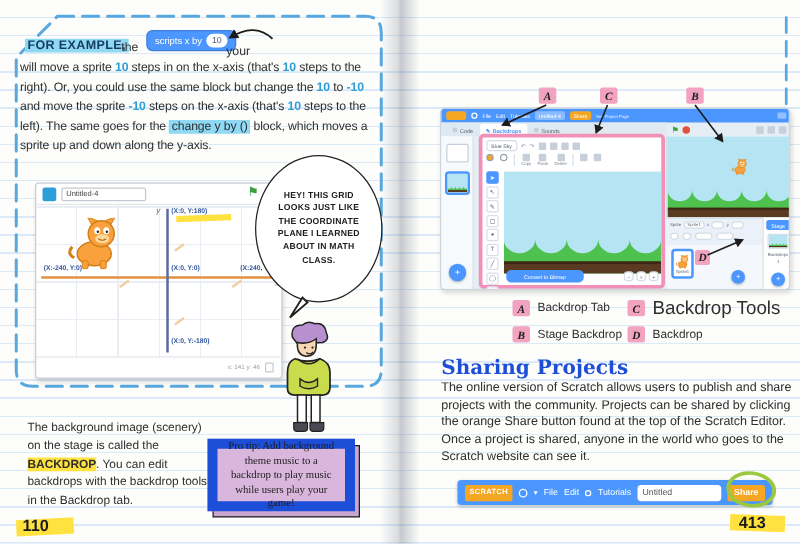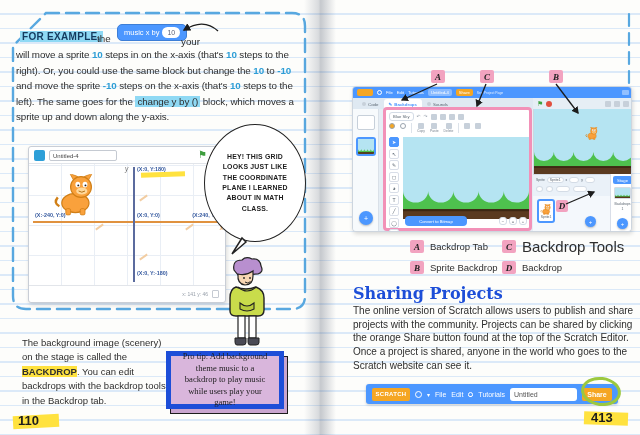--- a/index.html
+++ b/index.html
@@ -44,21 +44,21 @@
   .tickmark { position:absolute; width:9px; height:2px; background:#f2cda2; transform:rotate(-35deg); }
   #stagewin .statusbar { height:17px; border-top:1px solid #e2e5ea; display:flex; align-items:center;
                          justify-content:flex-end; gap:4px; padding:0 6px; font-size:5px; color:#98a0ab; }
   
   #bubble { position:absolute; left:204px; top:124px; width:102px; height:118px; background:#fff;
             border:1.7px solid #222; border-radius:50%; z-index:3; display:flex; align-items:center;
             justify-content:center; text-align:center; padding:12px 11px; font-size:6.9px; font-weight:bold;
             line-height:1.5; letter-spacing:.2px; color:#1c1c1c; }
   
   #protip { position:absolute; left:166px; top:351px; width:118px; height:58px; background:#d9b6dc;
-            border:5px solid #1d4ed8; box-shadow:4px 5px 0 -1px #c9a5cf, 4px 5px 0 0 #1c1c1c;
+            border:8px solid #1d4ed8; box-shadow:4px 5px 0 -1px #c9a5cf, 4px 5px 0 0 #1c1c1c;
             display:flex; align-items:center; justify-content:center; text-align:center;
             font-family:"Liberation Serif", serif; font-size:8.6px; line-height:1.35; color:#1c1c1c; padding:4px 8px; z-index:2; }
   .pagenum { position:absolute; font-size:13px; font-weight:bold; color:#1c1c1c; z-index:3; }
   .pagenum-hl { position:absolute; background:#ffe23f; z-index:2; }
   
   .chip { width:14px; height:13px; background:#f2a3c0; color:#222; font-family:"Liberation Serif", serif;
           font-style:italic; font-weight:bold; font-size:9px; display:flex; align-items:center;
           justify-content:center; border-radius:2px; }
   .chip.abs { position:absolute; z-index:8; }
   
@@ -135,21 +135,21 @@
   <svg class="abs" style="left:0;top:0;z-index:1" width="320" height="435">
     <path d="M46,13 H292 Q305,13 305,26 V296 Q305,309 292,309 H26 Q13,309 13,296 V46 Z" fill="none" stroke="#58a8e0" stroke-width="2.4" stroke-dasharray="13 7" stroke-linecap="round"></path>
   </svg>
   <svg class="abs" style="left:618px;top:0;z-index:1" width="22" height="435">
     <line x1="11" y1="14" x2="11" y2="172" stroke="#58a8e0" stroke-width="2.2" stroke-dasharray="12 7" stroke-linecap="round"></line>
   </svg>
 
   <span class="abs hl-cyan bold" style="left:20px;top:31px;font-size:10px;z-index:2">FOR EXAMPLE,</span>
   <span class="abs" style="left:97px;top:33px;font-size:9.8px;z-index:2">the</span>
   <span class="abs mblock" style="left:117px;top:24px;z-index:2">
-    <span>music x by</span>
+    <span>scripts x by</span>
     <span class="oval">10</span>
   </span>
   <span class="abs" style="left:181px;top:36px;font-size:9.8px;z-index:2">your</span>
 
   <p class="abs body-txt" style="left:16px;top:47px;width:293px;z-index:2"><span>will move a sprite </span><span class="num">10</span><span> steps in on the x-axis (that's </span><span class="num">10</span><span> steps to the right). Or, you could use the same block but change the </span><span class="num">10</span><span> to </span><span class="num">-10</span><span> and move the sprite </span><span class="num">-10</span><span> steps on the x-axis (that's </span><span class="num">10</span><span> steps to the left). The same goes for the </span><span class="hl-cyan">change y by ()</span><span> block, which moves a sprite up and down along the y-axis.</span></p>
 
   <div id="stagewin">
     <div class="titlebar">
       <div class="appicon"></div>
       <div class="namefield">Untitled-4</div>
@@ -367,21 +367,21 @@
     <div style="display:flex;align-items:center;gap:6px">
       <span class="chip">A</span>
       <span style="font-size:9.5px">Backdrop Tab</span>
     </div>
     <div style="display:flex;align-items:center;gap:6px">
       <span class="chip">C</span>
       <span style="font-size:15px">Backdrop Tools</span>
     </div>
     <div style="display:flex;align-items:center;gap:6px">
       <span class="chip">B</span>
-      <span style="font-size:9.5px">Sprite Backdrop</span>
+      <span style="font-size:9.5px">Stage Backdrop</span>
     </div>
     <div style="display:flex;align-items:center;gap:6px">
       <span class="chip">D</span>
       <span style="font-size:9.5px">Backdrop</span>
     </div>
   </div>
 
   <h2 class="abs serif-head" style="left:353px;top:284px;font-size:16px;z-index:2">Sharing Projects</h2>
   <p class="abs" style="left:353px;top:304px;width:286px;font-size:10px;line-height:13.7px;z-index:2">The online version of Scratch allows users to publish and share projects with the community. Projects can be shared by clicking the orange Share button found at the top of the Scratch Editor. Once a project is shared, anyone in the world who goes to the Scratch website can see it.</p>
 

